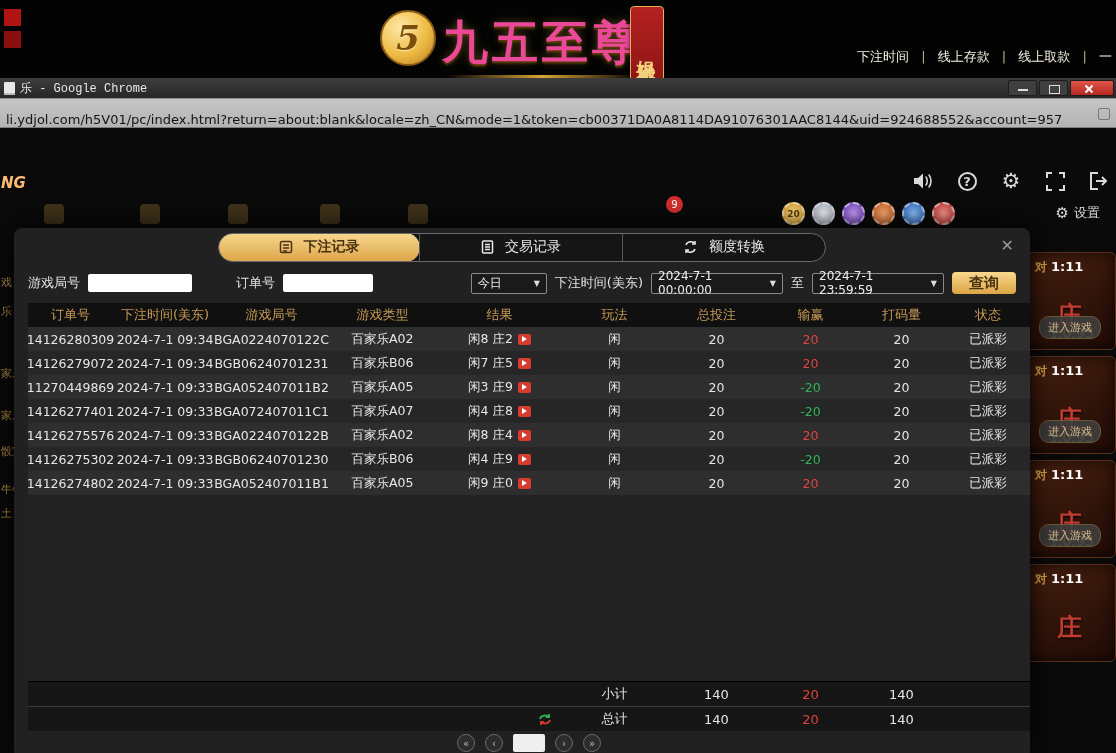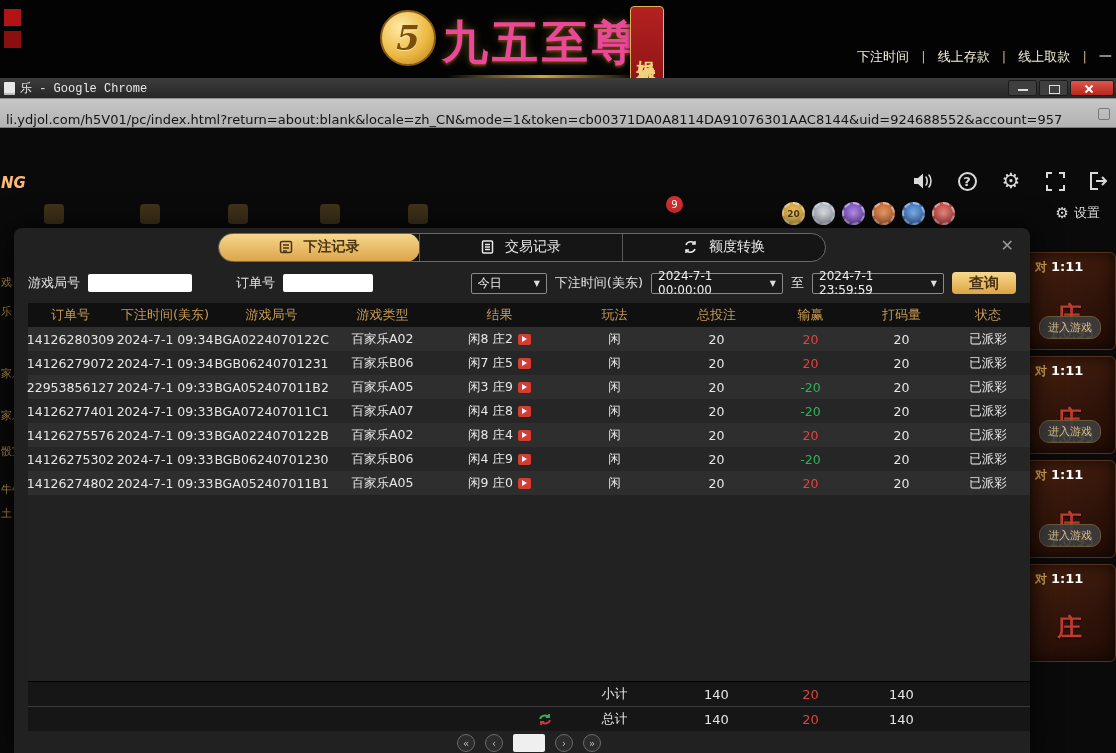--- a/index.html
+++ b/index.html
@@ -366,21 +366,21 @@
                 <span class="res-text">闲7 庄5</span>
                 <span class="play-icon"></span>
               </div>
             <div class="td">闲</div>
             <div class="td">20</div>
             <div class="td red">20</div>
             <div class="td">20</div>
             <div class="td">已派彩</div>
           </div>
             <div class="tr cols">
-            <div class="td">22953856127</div>
+            <div class="td">11270449869</div>
             <div class="td">2024-7-1 09:33</div>
             <div class="td">BGA052407011B2</div>
             <div class="td">百家乐A05</div>
             <div class="td">
                 <span class="res-text">闲3 庄9</span>
                 <span class="play-icon"></span>
               </div>
             <div class="td">闲</div>
             <div class="td">20</div>
             <div class="td green">-20</div>

